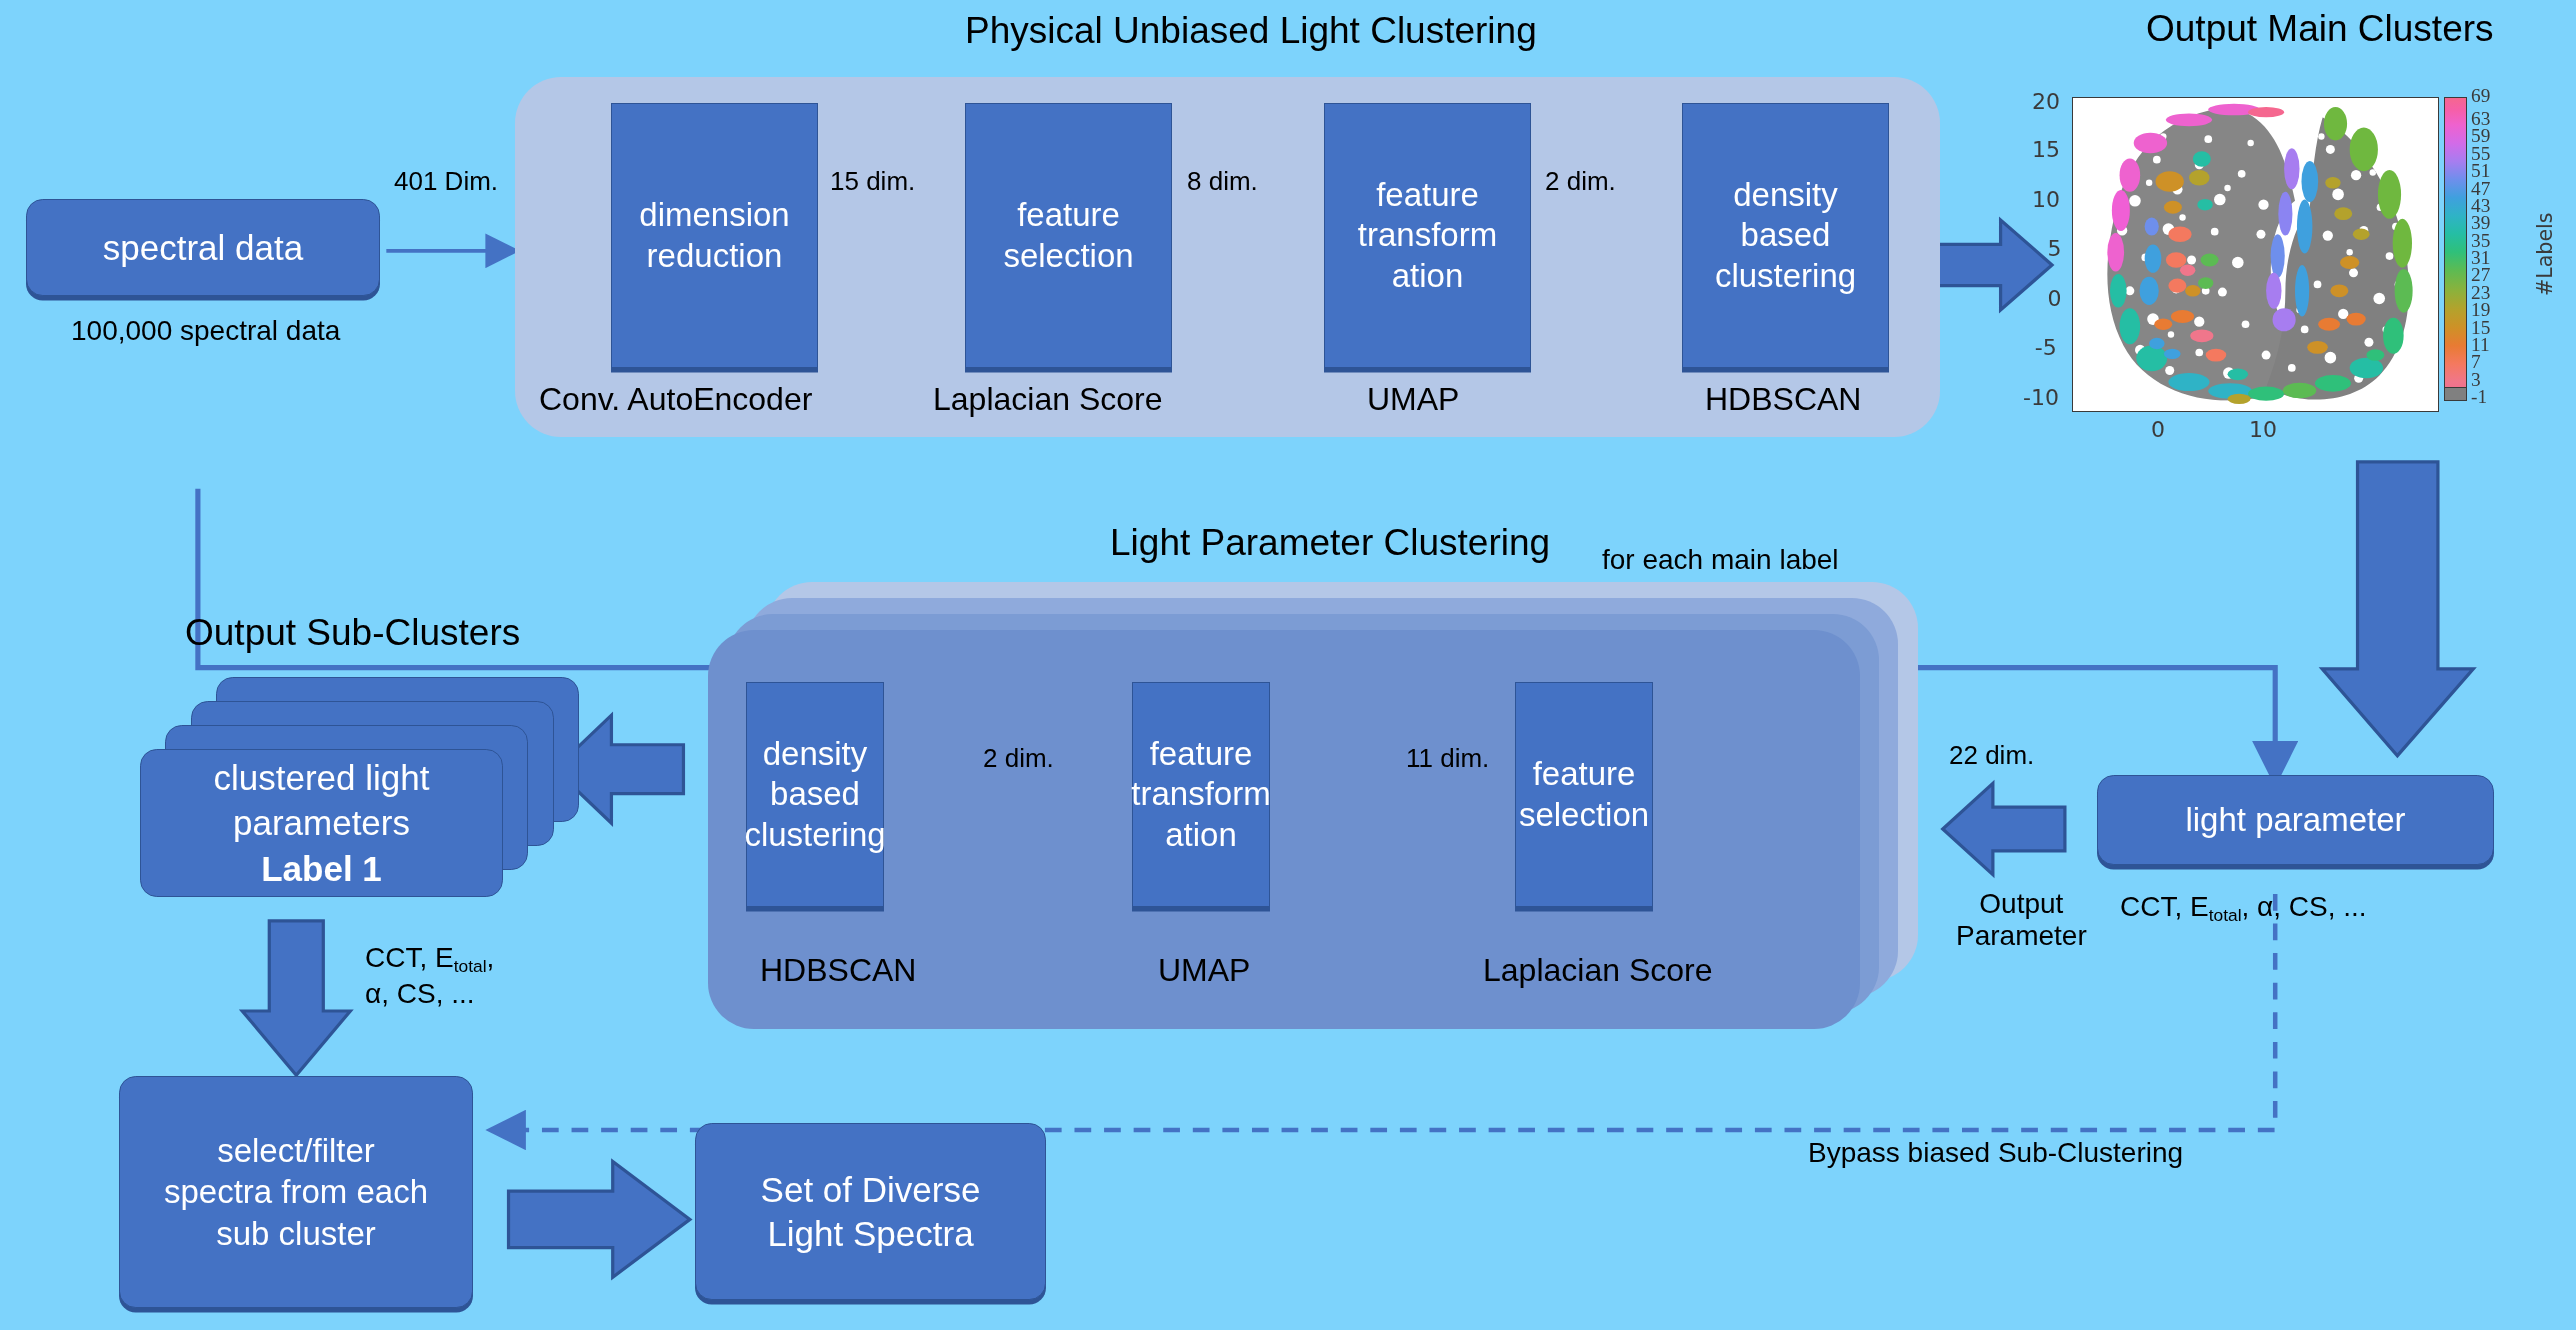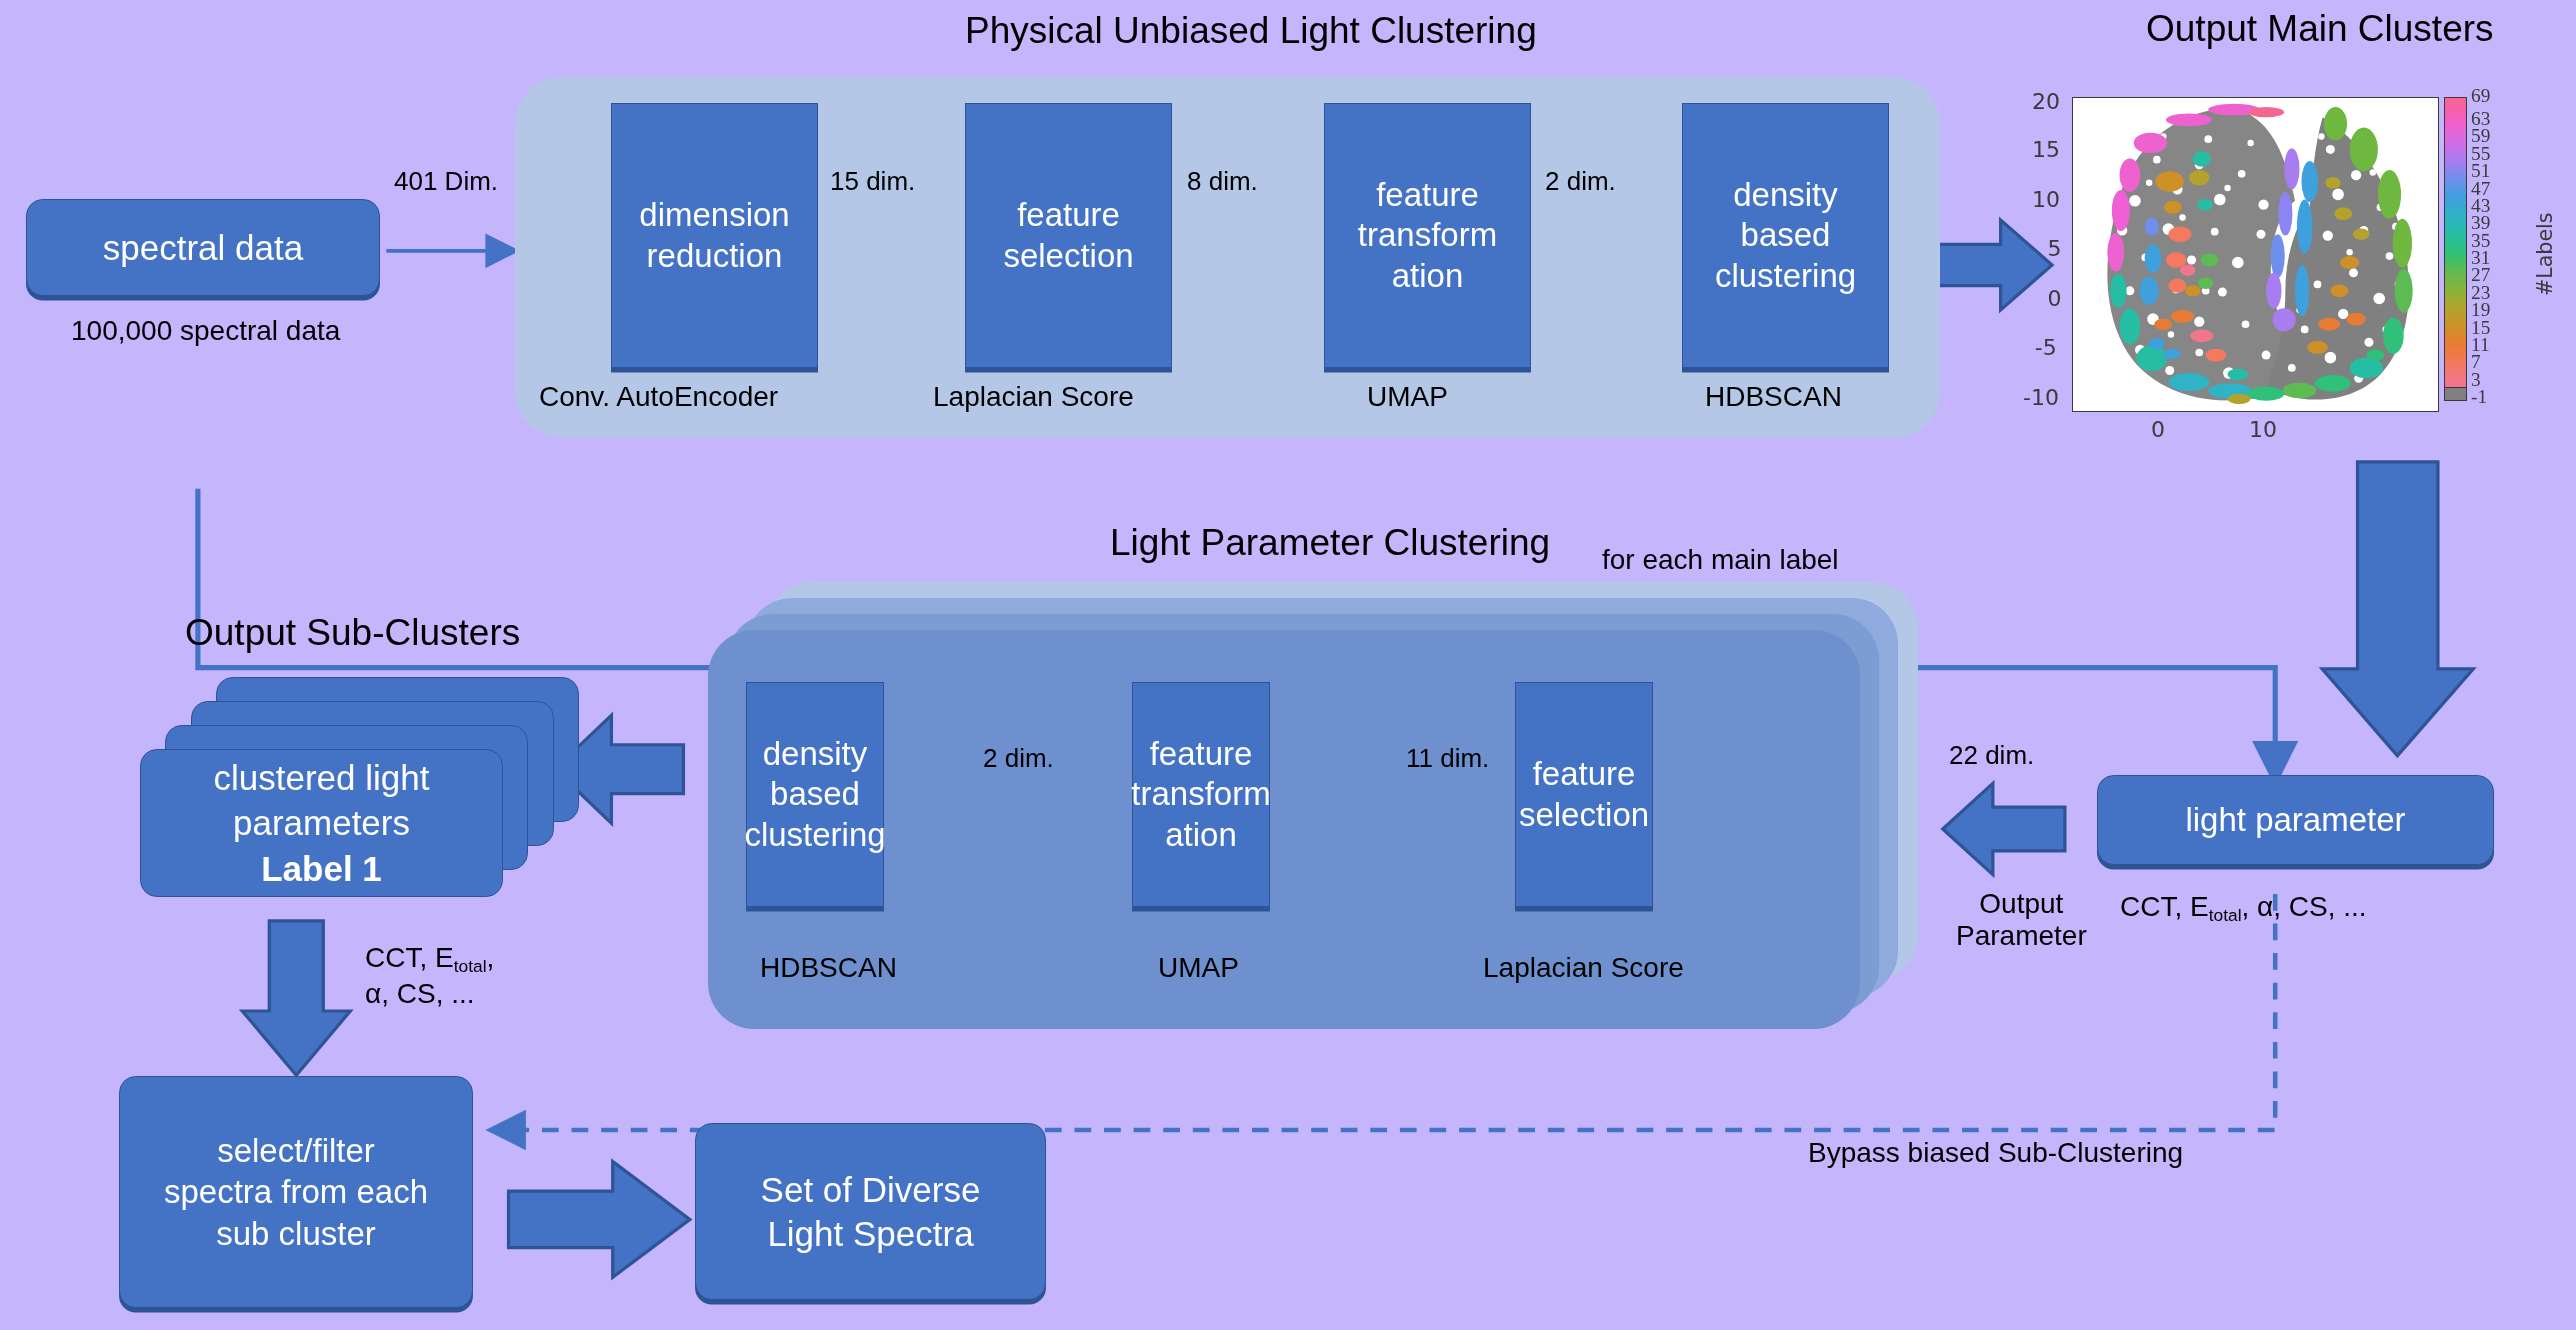--- a/index.html
+++ b/index.html
@@ -1,32 +1,32 @@
 <!DOCTYPE html>
 <html style="font-size:10.3px"><head>
 <meta charset="utf-8">
 <style>
   html,body{margin:0;padding:0;background:#fff;}
   body{font-family:"Liberation Sans",sans-serif;}
-  #root{position:relative;width:2576px;height:1330px;background:#c4b5fd;overflow:hidden;}
+  #root{position:relative;width:2576px;height:1330px;background:#7dd3fc;overflow:hidden;}
 
   
   .sec-title{
     position:absolute; color:#000; font-size:37px; line-height:1.05;
     white-space:nowrap; font-family:"Liberation Sans",sans-serif;
   }
   .small-note{
     position:absolute; color:#000; font-size:28px; line-height:1.15;
     white-space:nowrap;
   }
   .dim-label{
     position:absolute; color:#000; font-size:26px; white-space:nowrap;
   }
   .stage-label{
-    position:absolute; color:#000; font-size:28px; white-space:nowrap;
+    position:absolute; color:#000; font-size:32px; white-space:nowrap;
   }
 
   
   .panel{
     position:absolute; border-radius:46px; background:#B4C7E7;
   }
   .panel.l2{background:#8FAADC;}
   .panel.l3{background:#7C9CD4;}
   .panel.l4{background:#6E90CE;}
 

